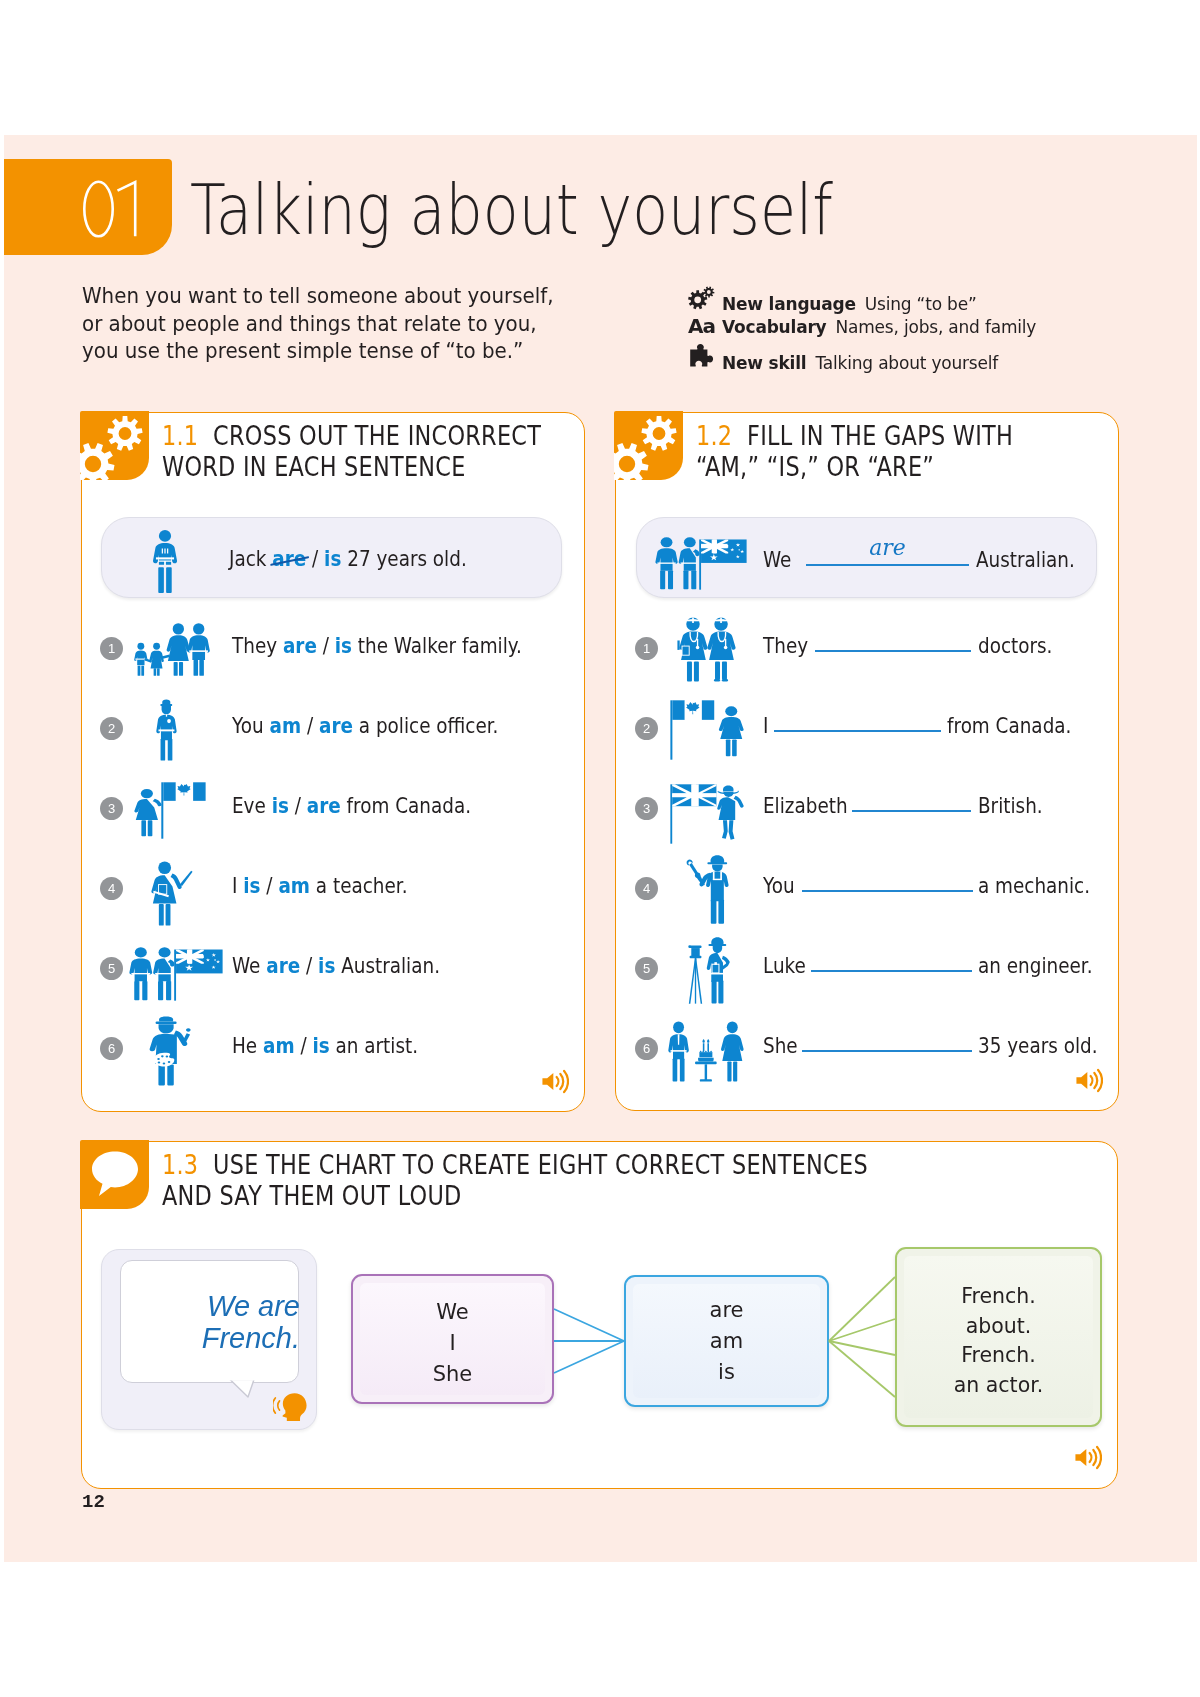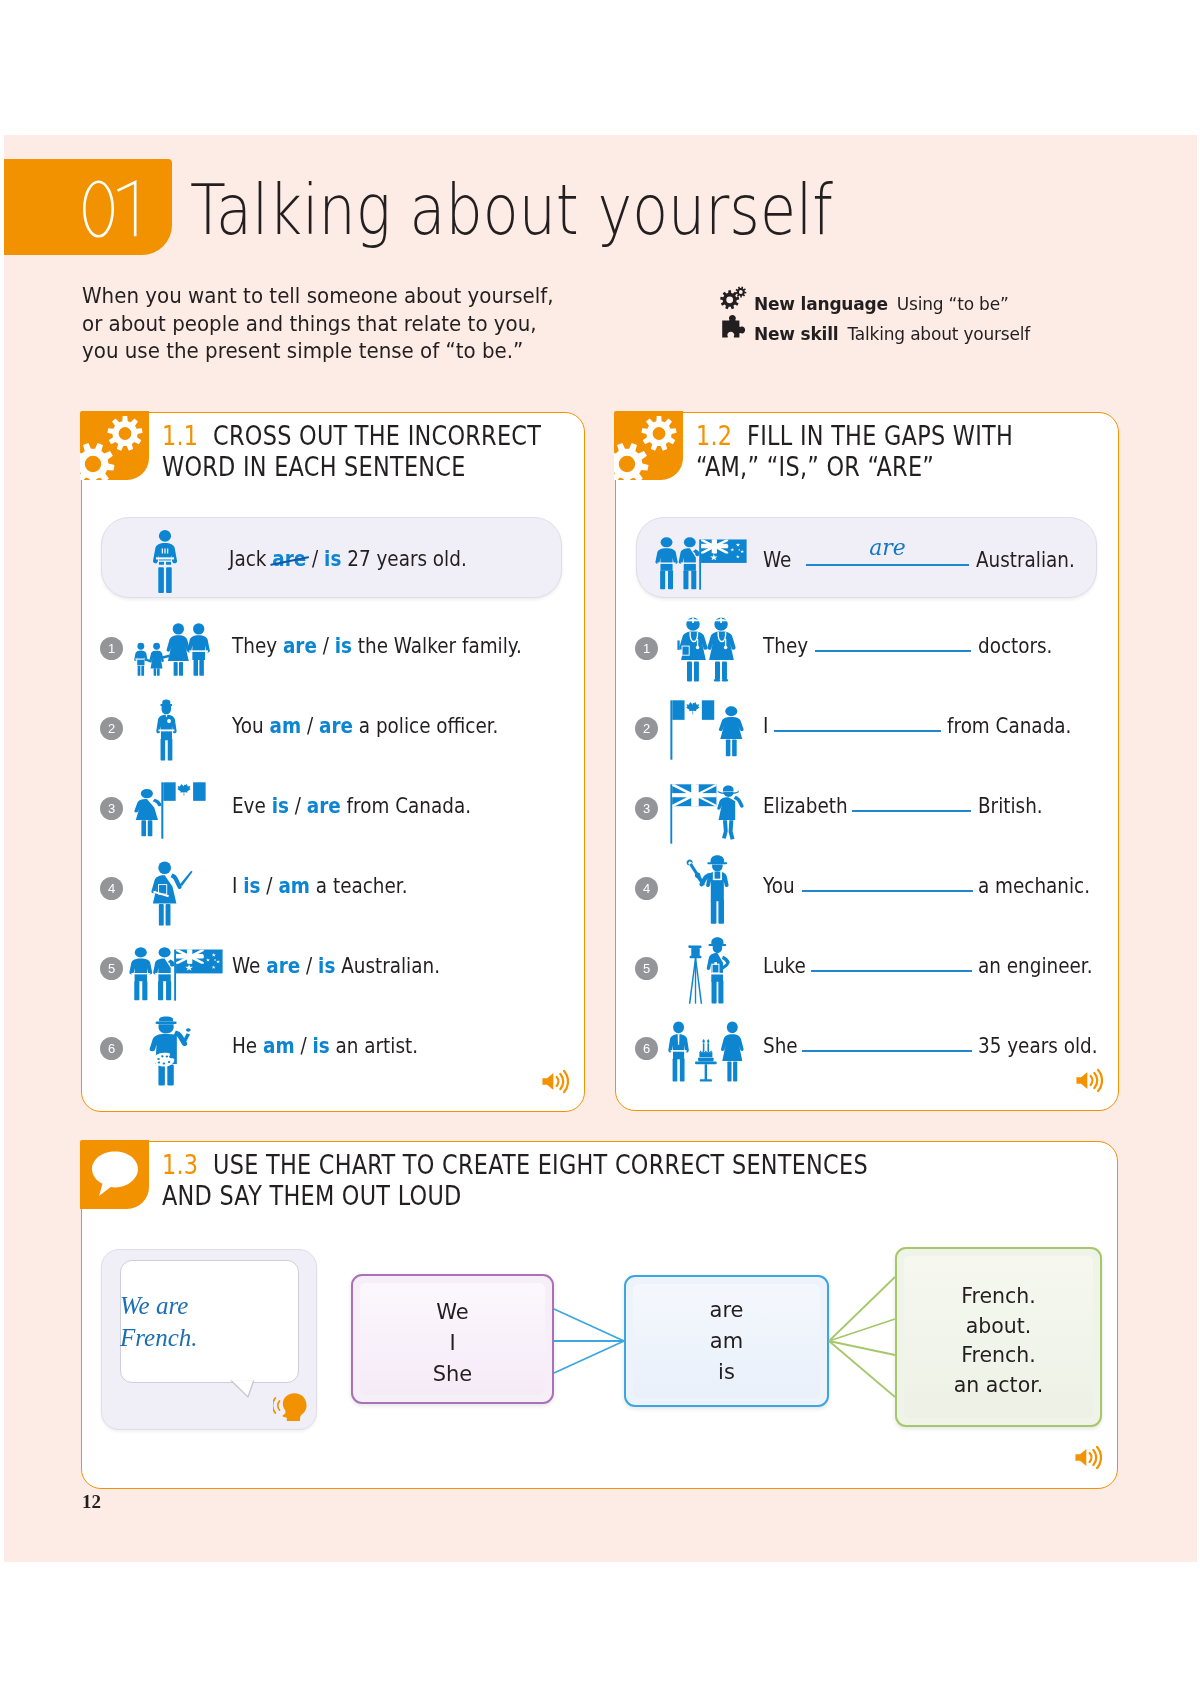--- a/index.html
+++ b/index.html
@@ -10,21 +10,21 @@
   .chaptab{position:absolute;left:0px;top:24px;width:168px;height:96px;background:#F39200;
            border-top-right-radius:4px;border-bottom-right-radius:30px;}
   .chapnum{position:absolute;left:78px;top:19px;width:62px;height:62px;overflow:visible;
            font-size:0;line-height:0;color:transparent;}
   .ptitle{position:absolute;left:186px;top:33px;font-family:"DejaVu Sans",sans-serif;font-weight:200;
           font-size:69px;line-height:84px;color:#231F20;letter-spacing:0px;white-space:nowrap;
           transform:scaleX(0.85);transform-origin:left top;}
 
   .intro{position:absolute;left:78px;top:148px;font-family:"DejaVu Sans",sans-serif;font-weight:400;
          font-size:21px;line-height:27.5px;color:#231F20;letter-spacing:0px;transform:scaleX(0.945);transform-origin:left top;}
-  .meta{position:absolute;left:716px;top:150px;font-family:"DejaVu Sans",sans-serif;font-size:17.5px;color:#231F20;}
+  .meta{position:absolute;left:684px;top:150px;font-family:"DejaVu Sans",sans-serif;font-size:17.5px;color:#231F20;}
   .meta .row{display:flex;align-items:baseline;height:29px;}
   .meta .mi{width:34px;display:inline-flex;align-items:center;justify-content:flex-start;}
   .meta .ml{font-weight:bold;font-size:17px;letter-spacing:-0.2px;}
   .meta .mv{font-weight:400;font-size:17px;margin-left:9px;letter-spacing:-0.2px;}
 
   
   .card{position:absolute;background:#fff;border:1.7px solid #F39200;border-radius:2px 20px 20px 20px;}
   .card .ictab{position:absolute;left:-1.7px;top:-1.7px;width:69px;height:69px;background:#F39200;
                border-radius:2px 0 22px 0;overflow:hidden;}
   .card .ictab > svg{position:absolute;}
@@ -40,25 +40,25 @@
   .sent .s{color:#0D85D0;font-weight:bold;position:relative;}
   .sent .s:after{content:"";position:absolute;left:-3px;right:-3px;top:56%;height:2.3px;background:#1157A8;transform:rotate(-10deg);border-radius:2px;}
   .blank{display:inline-block;border-bottom:2.4px solid #2186D0;position:relative;vertical-align:baseline;}
   .ansv{position:absolute;left:0;right:0;bottom:4px;text-align:center;color:#1577C4;
         font-family:"DejaVu Serif",serif;font-style:italic;font-size:22px;}
   .pic{position:absolute;}
 
   
   .bubblewrap{position:absolute;background:#F0EFF8;border:1.2px solid #DEDEE8;border-radius:18px;box-shadow:0 2px 3px rgba(0,0,0,0.06);}
   .bubble{position:absolute;background:#fff;border:1.3px solid #CFCFD9;border-radius:12px;}
-  .bubbletxt{position:absolute;font-family:Liberation Serif, serif;font-style:italic;color:#1C6EB5;font-size:25px;line-height:32px;text-align:left;}
+  .bubbletxt{position:absolute;font-family:Liberation Sans, sans-serif;font-style:italic;color:#1C6EB5;font-size:29px;line-height:32px;text-align:right;}
   .cbox{position:absolute;border-radius:11px;box-shadow:0 2px 4px rgba(0,0,0,0.10);}
   .cbox .inner{position:absolute;left:7px;top:7px;right:7px;bottom:7px;border-radius:6px;}
   .clist{position:absolute;left:0;right:0;font-family:"DejaVu Sans",sans-serif;font-size:21px;line-height:31px;color:#231F20;text-align:center;}
-  .pgnum{position:absolute;left:78px;top:1356px;font-family:Liberation Serif, serif;font-weight:bold;font-size:19px;color:#231F20;}
+  .pgnum{position:absolute;left:78px;top:1356px;font-family:Liberation Mono, monospace;font-weight:bold;font-size:19px;color:#231F20;}
 </style>
 </head>
 <body>
 
 <div class="page">
 
   <div class="chaptab">
     <div class="chapnum">
       <svg width="62" height="62" viewBox="0 0 62 62" aria-hidden="true">
         <g fill="none" stroke="#ffffff" stroke-width="2.6">
@@ -82,20 +82,25 @@
       <span class="mi">
         <svg width="28" height="25" viewBox="0 0 28 25">
           <g fill="#231F20" fill-rule="evenodd">
             <path d="M8.4 5.3 L11.0 5.3 L11.2 8.0 L13.0 8.6 L14.8 6.7 L16.8 8.4 L15.2 10.5 L16.2 12.2 L18.8 11.8 L19.3 14.5 L16.7 15.0 L16.4 17.0 L18.6 18.4 L17.3 20.7 L14.9 19.5 L13.4 20.7 L14.2 23.3 L11.7 24.2 L10.7 21.7 L8.7 21.7 L7.7 24.2 L5.2 23.3 L6.0 20.7 L4.5 19.5 L2.1 20.7 L0.8 18.4 L3.0 17.0 L2.7 15.0 L0.1 14.5 L0.6 11.8 L3.2 12.2 L4.2 10.5 L2.6 8.4 L4.6 6.7 L6.4 8.6 L8.2 8.0Z M6.3 14.8 A3.4 3.4 0 1 0 13.1 14.8 A3.4 3.4 0 1 0 6.3 14.8Z"></path>
             <path d="M21.7 1.5 L23.2 1.9 L22.8 3.5 L23.6 4.2 L25.0 3.3 L25.9 4.7 L24.5 5.6 L24.8 6.7 L26.4 6.9 L26.2 8.5 L24.6 8.3 L24.1 9.3 L25.1 10.5 L24.0 11.6 L22.8 10.4 L21.8 10.9 L21.9 12.5 L20.3 12.6 L20.2 10.9 L19.1 10.6 L18.1 11.9 L16.8 10.9 L17.8 9.6 L17.2 8.7 L15.6 9.0 L15.2 7.5 L16.8 7.1 L16.9 6.0 L15.5 5.2 L16.2 3.8 L17.7 4.5 L18.5 3.7 L17.9 2.2 L19.4 1.6 L20.0 3.1 L21.2 3.0Z M18.9 7.0 A1.9 1.9 0 1 0 22.7 7.0 A1.9 1.9 0 1 0 18.9 7.0Z"></path>
           </g>
         </svg>      
         </span>
       <span class="ml">New language</span>
       <span class="mv">Using “to be”</span>
+    </div>
+    <div class="row">
+      <span class="mi" style="font-family:'DejaVu Sans',sans-serif;font-weight:bold;font-size:20px;color:#231F20;letter-spacing:-1px;">Aa</span>
+      <span class="ml">Vocabulary</span>
+      <span class="mv">Names, jobs, and family</span>
     </div>
     <div class="row">
       <span class="mi">
         <svg width="26" height="26" viewBox="0 0 26 26">
           <path fill="#231F20" d="M2.2 6.6 L8.6 6.6 C9.3 6.6 9.6 6.2 9.35 5.6 C9.1 5.05 8.95 4.6 8.95 4.05 C8.95 2.3 10.5 0.9 12.4 0.9 C14.3 0.9 15.85 2.3 15.85 4.05 C15.85 4.6 15.7 5.05 15.45 5.6 C15.2 6.2 15.5 6.6 16.2 6.6 L19.4 6.6 L19.4 12.2 C19.4 12.9 19.8 13.2 20.4 12.95 C20.95 12.7 21.45 12.55 22.0 12.55 C23.75 12.55 25.1 14.1 25.1 16.0 C25.1 17.9 23.75 19.45 22.0 19.45 C21.45 19.45 20.95 19.3 20.4 19.05 C19.8 18.8 19.4 19.1 19.4 19.8 L19.4 23.4 L14.6 23.4 C13.9 23.4 13.6 23.0 13.85 22.45 C14.1 21.9 14.25 21.4 14.25 20.85 C14.25 19.1 12.7 17.75 10.8 17.75 C8.9 17.75 7.35 19.1 7.35 20.85 C7.35 21.4 7.5 21.9 7.75 22.45 C8.0 23.0 7.7 23.4 7.0 23.4 L2.2 23.4 Z"></path>
         </svg>    
         </span>
       <span class="ml">New skill</span>
       <span class="mv">Talking about yourself</span>
     </div>

